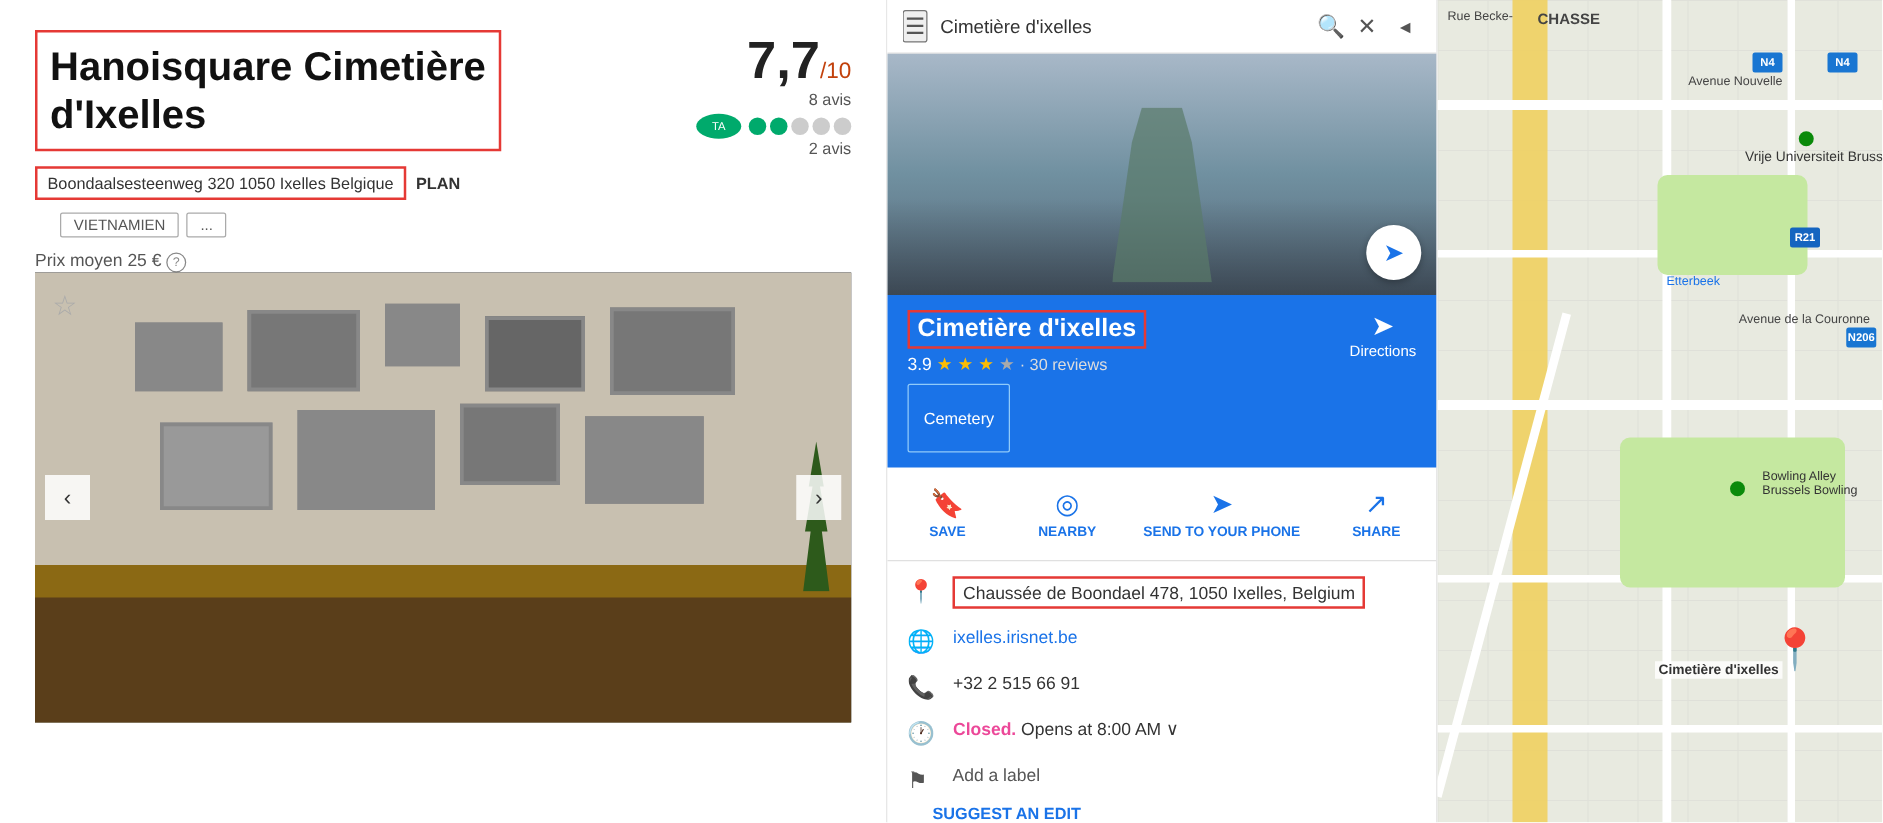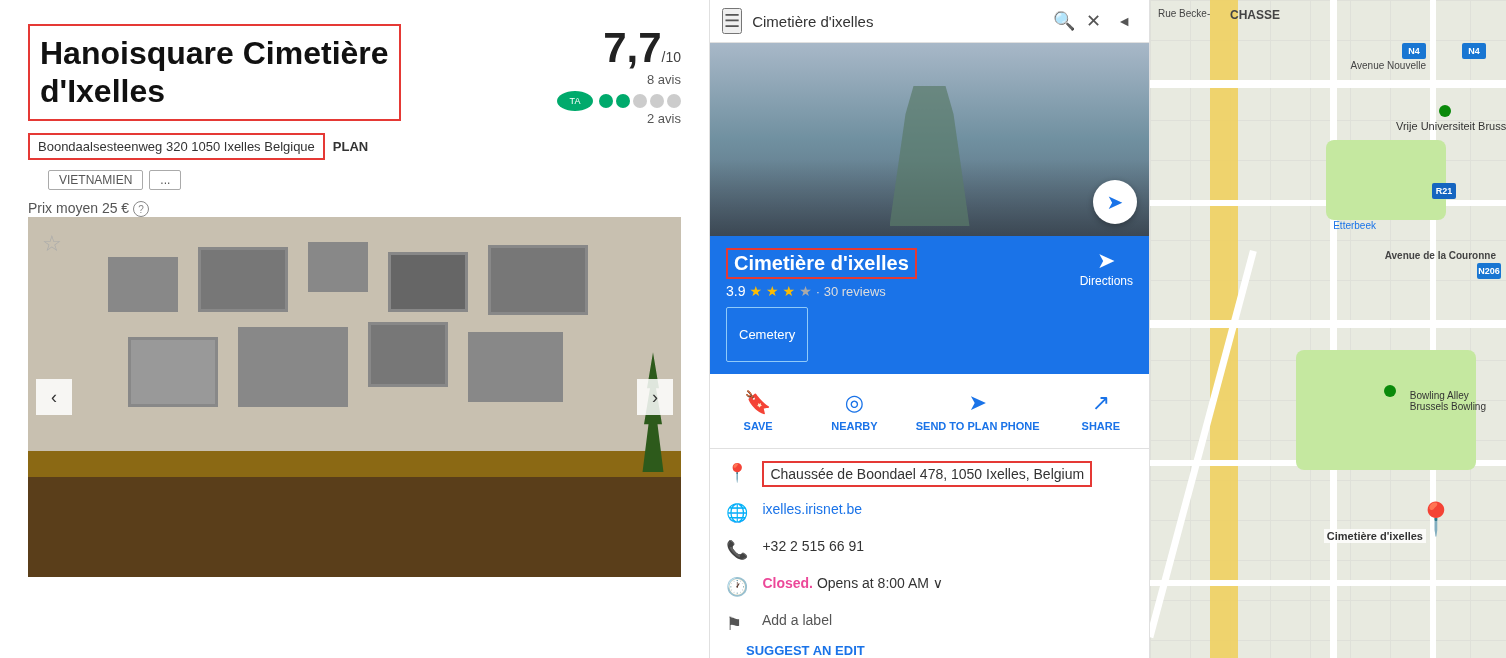--- a/index.html
+++ b/index.html
@@ -28,22 +28,22 @@
       top: 24px;
       right: 28px;
       text-align: right;
     }
     .rating-number {
       font-size: 42px;
       font-weight: bold;
       color: #222;
     }
     .rating-denom {
-      font-size: 14px;
-      color: #404040;
+      font-size: 18px;
+      color: #c2410c;
     }
     .rating-avis {
       font-size: 13px;
       color: #555;
     }
     .tripadvisor-row {
       display: flex;
       align-items: center;
       justify-content: flex-end;
       gap: 6px;
@@ -556,21 +556,21 @@
     <div class="action-item">
       <span class="action-icon">🔖</span>
       <span class="action-label">SAVE</span>
     </div>
     <div class="action-item">
       <span class="action-icon">◎</span>
       <span class="action-label">NEARBY</span>
     </div>
     <div class="action-item">
       <span class="action-icon">➤</span>
-      <span class="action-label">SEND TO PLAN PHONE</span>
+      <span class="action-label">SEND TO YOUR PHONE</span>
     </div>
     <div class="action-item">
       <span class="action-icon">↗</span>
       <span class="action-label">SHARE</span>
     </div>
   </div>
 
   <div class="details-section">
     <div class="detail-row">
       <span class="detail-icon">📍</span>
@@ -617,23 +617,23 @@
 
     <div style="position:absolute;top:250px;left:100px;width:7px;height:400px;background:#fff;transform:rotate(15deg);transform-origin:top left;"></div>
 
     <div class="green-area" style="top:140px;right:60px;width:120px;height:80px;"></div>
     <div class="green-area" style="top:350px;right:30px;width:180px;height:120px;"></div>
 
     <div class="map-label" style="top:8px;left:8px;">Rue Becke-</div>
     <div class="map-label" style="top:8px;left:80px;font-weight:bold;font-size:12px;">CHASSE</div>
     <div class="map-label" style="top:60px;right:80px;">Avenue Nouvelle</div>
     <div class="map-label" style="top:220px;right:130px;color:#1a73e8;">Etterbeek</div>
-    <div class="map-label" style="top:250px;right:10px;font-weight:bold;">Avenue de la Couronne</div>
+    <div class="map-label" style="top:250px;right:10px;">Avenue de la Couronne</div>
     <div class="map-label" style="top:120px;right:10px;color:#333;font-size:11px;text-align:right;max-width:100px;">Vrije Universiteit Brussel</div>
-    <div class="map-label" style="top:390px;right:20px;color:#333;">Bowling Alley<br>Brussels Bowling</div>
+    <div class="map-label" style="top:376px;right:20px;color:#333;">Bowling Alley<br>Brussels Bowling</div>
 
     <div style="position:absolute;top:40px;right:20px;">
       <span class="highway-label">N4</span>
     </div>
     <div style="position:absolute;top:180px;right:50px;">
       <span class="highway-label" style="background:#1565c0;">R21</span>
     </div>
     <div style="position:absolute;top:260px;right:5px;">
       <span class="highway-label">N206</span>
     </div>

